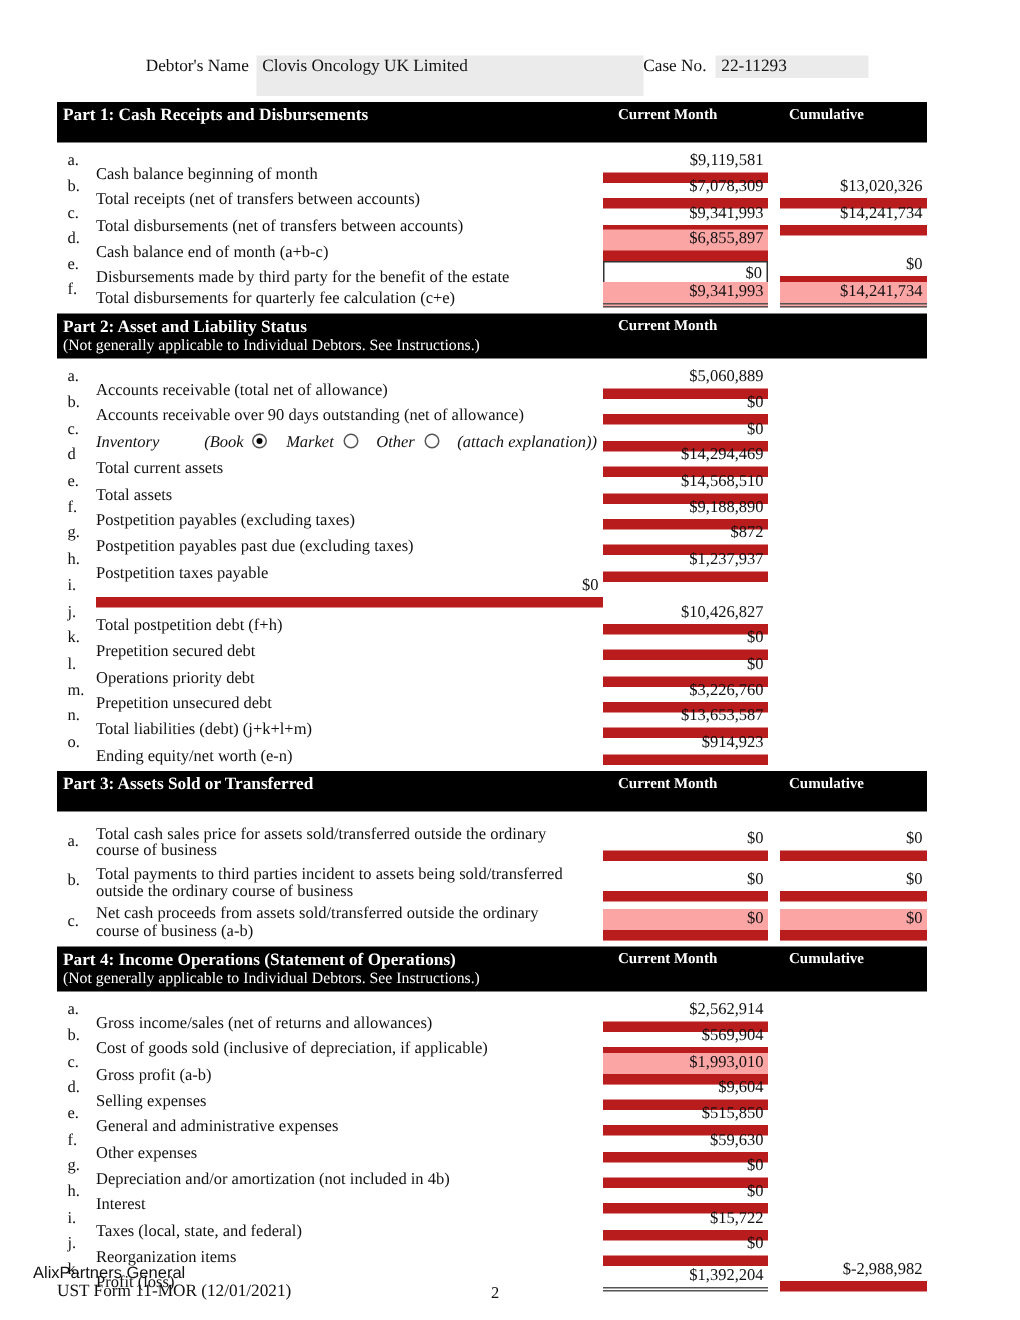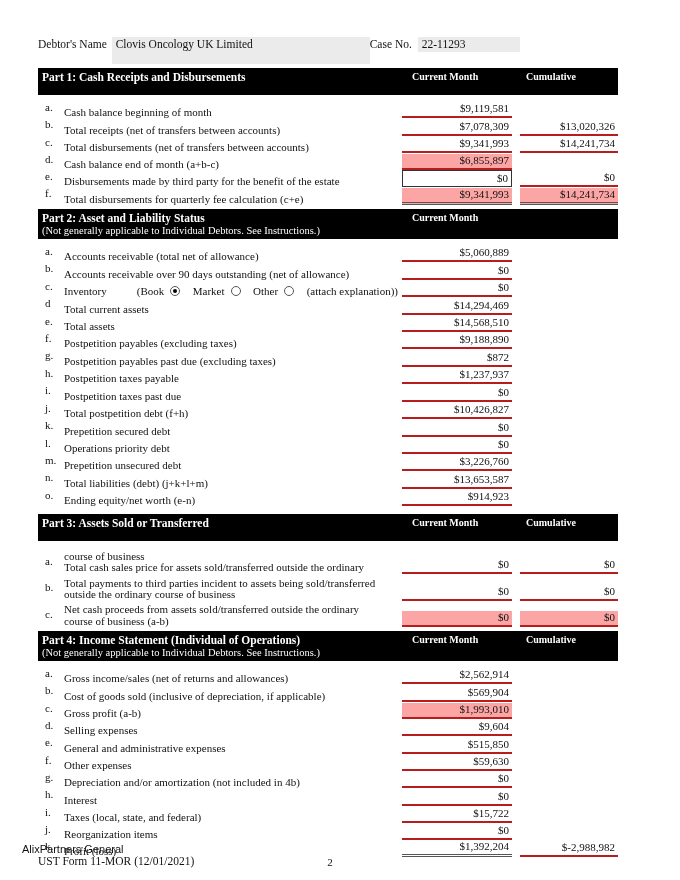--- a/index.html
+++ b/index.html
@@ -1,19 +1,19 @@
 <!DOCTYPE html>
 <html><head>
 <meta charset="utf-8">
 <style>
   html,body{margin:0;padding:0;background:#fff;}
   .page{position:relative;width:680px;height:880px;background:#ffffff;overflow:hidden;
         font-family:"Liberation Serif", serif;color:#111;font-size:11px;}
   
-  .doc-header{padding:37px 42px 0 38px;display:flex;justify-content:flex-start;align-items:flex-start;
+  .doc-header{padding:37px 42px 0 38px;display:flex;justify-content:center;align-items:flex-start;
               font-size:11.5px;}
   .dh-left,.dh-right{white-space:nowrap;}
   .hl{background:#ebebeb;}
   .hl-name{display:inline-block;min-width:248px;padding:1px 6px 1px 4px;box-shadow:0 13px 0 0 #ebebeb;margin-left:2px;}
   .hl-case{display:inline-block;min-width:58px;padding:1px 40px 2px 4px;margin-left:3px;}
   
   #parts{padding-left:38px;width:580px;}
   .part1{margin-top:16px;}
   .part2{margin-top:4px;}
   .part3{margin-top:8px;}
@@ -27,27 +27,27 @@
   .bar-sub{font-size:10.5px;padding-left:4px;line-height:13px;}
   .bar.tall1{padding-bottom:12px;}           
   .rows{margin-top:6px;}
   .row{display:grid;grid-template-columns:26px 338px 110px 8px 98px;align-items:end;height:17.3px;}
   .part2 .row{height:17.45px;}
   .row.tall{height:26.6px;}
   .letter{padding-left:7px;align-self:start;}
   .row.tall .letter{align-self:center;}
   .lbl{padding-right:4px;}
   .lbl .l2{line-height:11.5px;}
-  .val{text-align:right;border-bottom:2px solid #b91c1c;padding:0 3px 1px 2px;line-height:13px;}
+  .val{text-align:right;border-bottom:7px solid #b91c1c;padding:0 3px 1px 2px;line-height:13px;}
   .val.shaded{background:#fca5a5;}
   .val.boxed{border:1px solid #333;background:#fff;padding-top:1px;}
   .val.dbl{border-bottom:3px double #555;}
   .val-empty{border-bottom:none;}
   
-  .radio-line{display:flex;align-items:center;gap:6px;}
+  .radio-line{display:flex;gap:6px;font-style:italic;}
   .radio-line .seg{white-space:nowrap;}
   .radio-line .seg.inv{margin-right:24px;}
   .radio-line .gapseg{width:14px;}
   .radio{display:inline-block;width:8px;height:8px;border:1px solid #555;border-radius:50%;
          position:relative;flex:0 0 auto;background:#fff;}
   .radio.sel::after{content:"";position:absolute;left:2px;top:2px;width:4px;height:4px;border-radius:50%;background:#000;}
   
   .footer{position:absolute;left:0;right:0;top:843px;height:30px;}
   .f1{font-family:"Liberation Sans", sans-serif;font-size:11px;padding-left:22px;line-height:12px;}
   .f2{font-size:11.5px;padding-left:38px;line-height:13px;}
@@ -200,21 +200,20 @@
           </div>
           <div class="row">
             <span class="letter">h.</span>
             <div class="lbl">Postpetition taxes payable</div>
             <div class="val">$1,237,937</div>
             <div></div>
             <div class="val-empty"></div>
           </div>
           <div class="row">
             <span class="letter">i.</span>
-            <div class="lbl">Postpetition taxes past due</div>
             <div class="val">$0</div>
             <div></div>
             <div class="val-empty"></div>
           </div>
           <div class="row">
             <span class="letter">j.</span>
             <div class="lbl">Total postpetition debt (f+h)</div>
             <div class="val">$10,426,827</div>
             <div></div>
             <div class="val-empty"></div>
@@ -262,22 +261,22 @@
             <span class="bar-title">Part 3:  Assets Sold or Transferred</span>
             <span class="bar-col cm">Current Month</span>
             <span></span>
             <span class="bar-col cu">Cumulative</span>
           </div>
         </div>
         <div class="rows">
           <div class="row tall">
             <span class="letter">a.</span>
             <div class="lbl">
+              <div class="l2">Total cash sales price for assets sold/transferred outside the ordinary</div>
               <div class="l2">course of business</div>
-              <div class="l2">Total cash sales price for assets sold/transferred outside the ordinary</div>
             </div>
             <div class="val">$0</div>
             <div></div>
             <div class="val">$0</div>
           </div>
           <div class="row tall">
             <span class="letter">b.</span>
             <div class="lbl">
               <div class="l2">Total payments to third parties incident to assets being sold/transferred</div>
               <div class="l2">outside the ordinary course of business</div>
@@ -294,21 +293,21 @@
             </div>
             <div class="val shaded">$0</div>
             <div></div>
             <div class="val shaded">$0</div>
           </div>
         </div>
       </div>
       <div class="part part4">
         <div class="bar">
           <div class="bar-line1">
-            <span class="bar-title">Part 4:  Income Statement (Individual of Operations)</span>
+            <span class="bar-title">Part 4:  Income Operations (Statement of Operations)</span>
             <span class="bar-col cm">Current Month</span>
             <span></span>
             <span class="bar-col cu">Cumulative</span>
           </div>
           <div class="bar-sub">(Not generally applicable to Individual Debtors. See Instructions.)</div>
         </div>
         <div class="rows">
           <div class="row">
             <span class="letter">a.</span>
             <div class="lbl">Gross income/sales (net of returns and allowances)</div>

